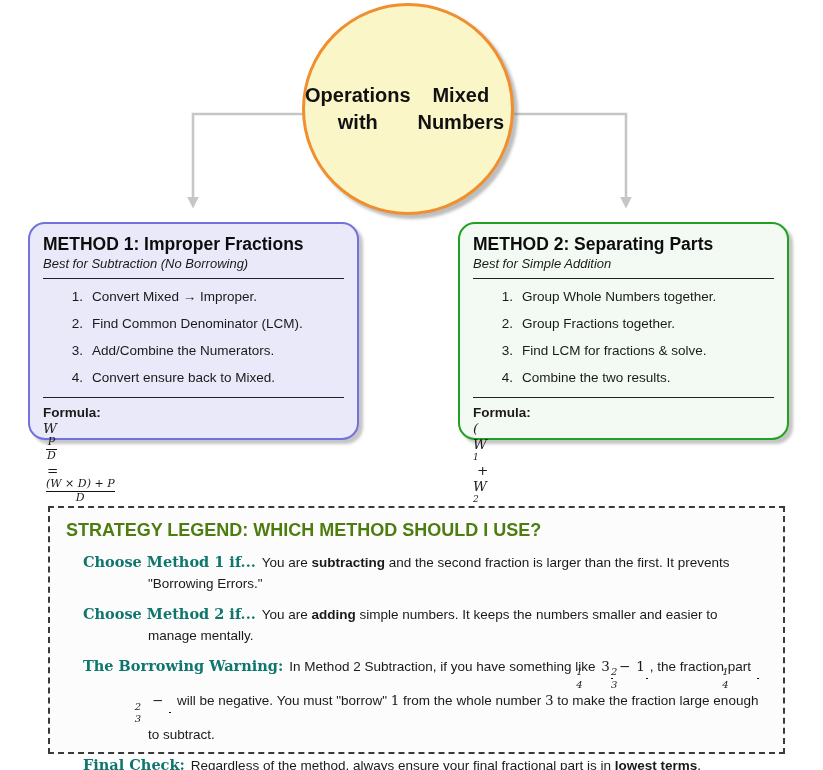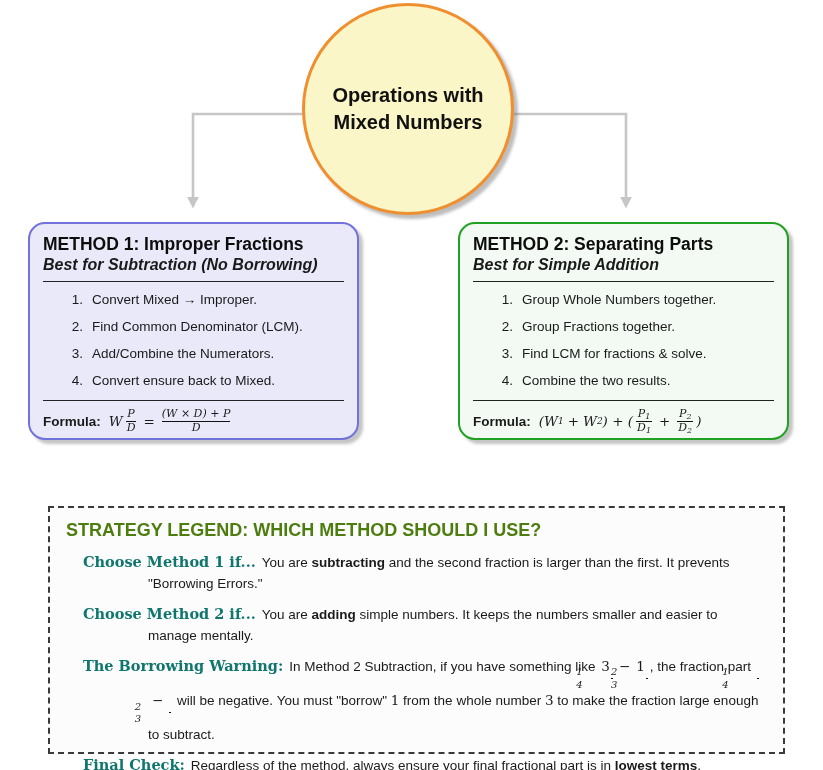--- a/index.html
+++ b/index.html
@@ -9,41 +9,41 @@
     overflow:hidden;
   }
   
   .connectors { position:absolute; left:0; top:0; width:823px; height:770px; pointer-events:none; }
 
   
   .circle {
     position:absolute; left:302px; top:3px; width:206px; height:206px;
     border-radius:50%; background:#FBF6C8; border:3px solid #EF8F2F;
     box-shadow:4px 4px 3px rgba(110,110,110,0.45);
-    display:flex; flex-direction:column; align-items:center; justify-content:center;
+    display:flex; align-items:center; justify-content:center;
     text-align:center; font-weight:bold; font-size:20px; line-height:27px; color:#111;
   }
 
   
   .method-box {
     position:absolute; top:222px; width:331px; height:218px; box-sizing:border-box;
     border-radius:17px; padding:10px 13px 12px;
     box-shadow:4px 4px 3px rgba(110,110,110,0.4);
     display:flex; flex-direction:column;
   }
   .method1 { left:28px;  background:#E9E9FA; border:2px solid #7272DC; }
   .method2 { left:458px; background:#F3FAF3; border:2px solid #21A121; }
   .m-title { font-size:17.5px; font-weight:bold; color:#0d0d0d; }
-  .m-subtitle { font-size:16px; font-style:italic; font-weight:700; margin-top:1px; }
+  .m-subtitle { font-size:13px; font-style:italic; font-weight:400; margin-top:1px; }
   .m-rule { border:0; border-top:1.4px solid #222; margin:7px 0 0; width:100%; }
   .steps { margin-top:10px; padding-left:22px; }
   .step { display:flex; font-size:13.5px; line-height:16px; margin-bottom:11px; }
   .step-num { width:18px; text-align:right; margin-right:9px; flex:none; }
   .rule-bottom { margin-top:auto; }
-  .formula-row { display:flex; align-items:center; font-size:13.5px; padding-top:7px; }
+  .formula-row { display:flex; align-items:flex-start; font-size:13.5px; padding-top:7px;flex-direction:column; }
   .formula-label { font-weight:bold; margin-right:8px; }
 
   
   .mi { font-family:"DejaVu Serif","Liberation Serif",serif; font-style:italic; }
   .mn { font-family:"DejaVu Serif","Liberation Serif",serif; }
   .op { margin:0 4px; font-family:"DejaVu Serif","Liberation Serif",serif; }
   .frac {
     display:inline-flex; flex-direction:column; text-align:center;
     vertical-align:-0.55em; line-height:1.15; font-size:11px; margin:0 3px;
     font-family:"DejaVu Serif","Liberation Serif",serif; font-style:italic;

